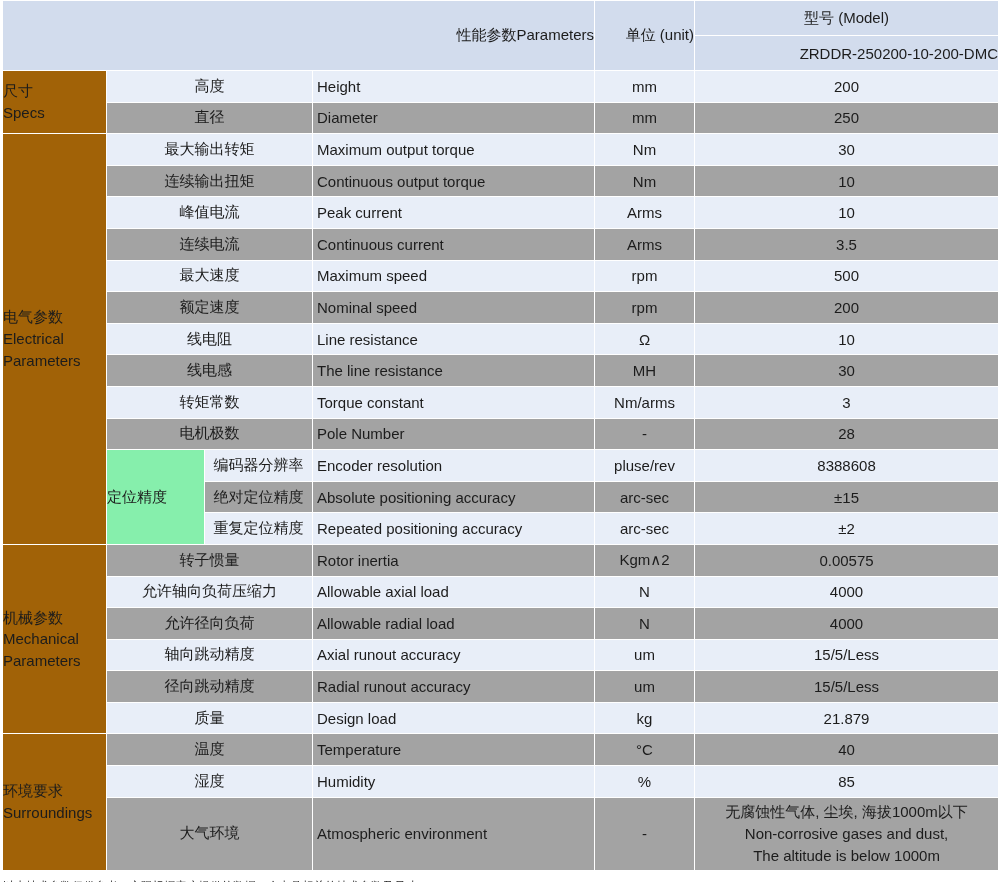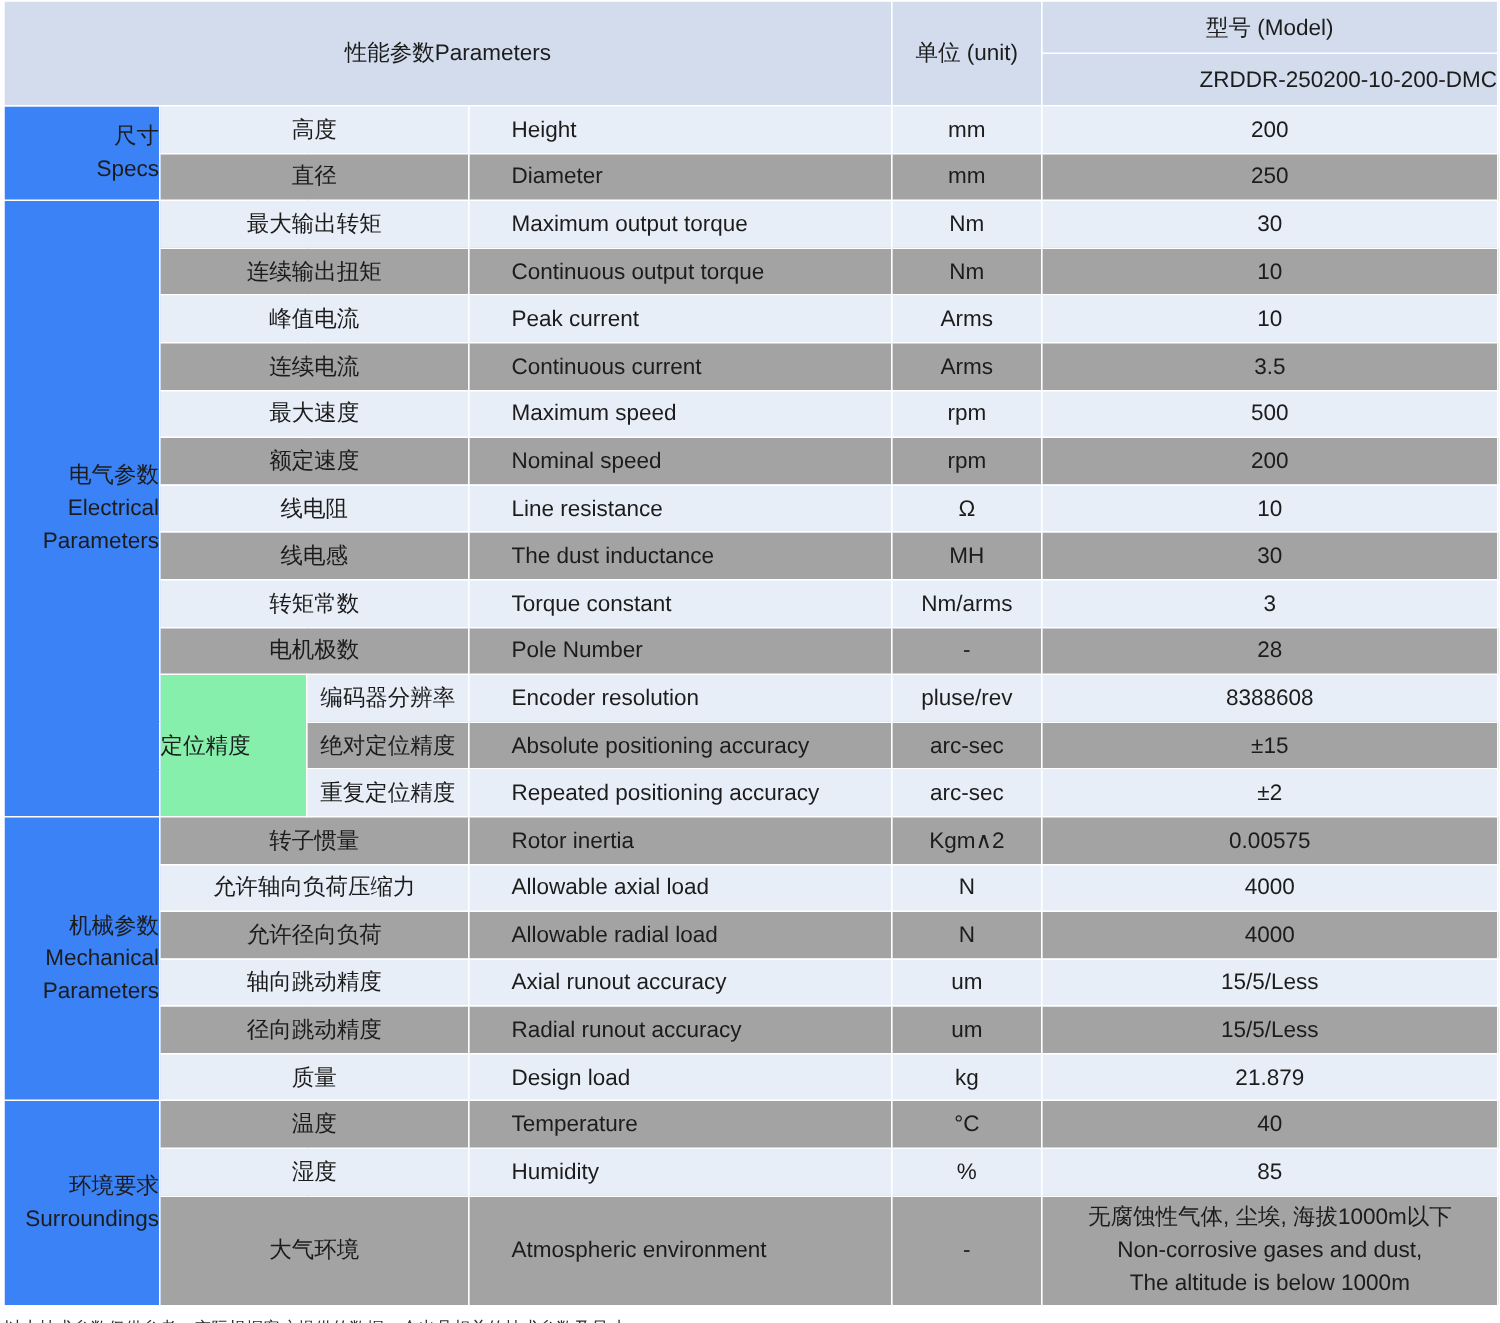--- a/index.html
+++ b/index.html
@@ -42,44 +42,44 @@
   .col-val   { width: 304px; }
 
   
   .hdr {
     background: #d2dced;
     text-align: center;
     height: 34px;
     font-size: 16px;
     color: #16263c;
   }
-  .hdr-params { height: 68px; }
+  .hdr-params { height: 68px; text-align: right; }
   .hdr-model-top { height: 34px; }
   .hdr-model-sub {
     background: #d2dced;
     text-align: right;
     height: 34px;
     font-size: 15px;
     color: #16263c;
   }
 
   
   .cell {
     height: 30.6px;
     text-align: center;
     background: #e8eef8;
   }
   .cell.alt { background: #a3a3a3; }
   .cell.en {
     text-align: left;
-    padding-left: 28px;
+    padding-left: 4px;
   }
   .grp {
-    background: #3b82f6;
-    text-align: right;
+    background: #a16207;
+    text-align: left;
     font-size: 15px;
     line-height: 1.45;
     color: #1c1c1c;
   }
   .sub-acc {
     background: #86efac;
   }
   .multi {
     line-height: 1.45;
     padding: 6px 4px;
@@ -180,21 +180,21 @@
         <td class="cell alt">200</td>
       </tr>
       <tr>
         <td class="cell" colspan="2">线电阻</td>
         <td class="cell en">Line resistance</td>
         <td class="cell">Ω</td>
         <td class="cell">10</td>
       </tr>
       <tr>
         <td class="cell alt" colspan="2">线电感</td>
-        <td class="cell alt en">The dust inductance</td>
+        <td class="cell alt en">The line resistance</td>
         <td class="cell alt">MH</td>
         <td class="cell alt">30</td>
       </tr>
       <tr>
         <td class="cell" colspan="2">转矩常数</td>
         <td class="cell en">Torque constant</td>
         <td class="cell">Nm/arms</td>
         <td class="cell">3</td>
       </tr>
       <tr>

